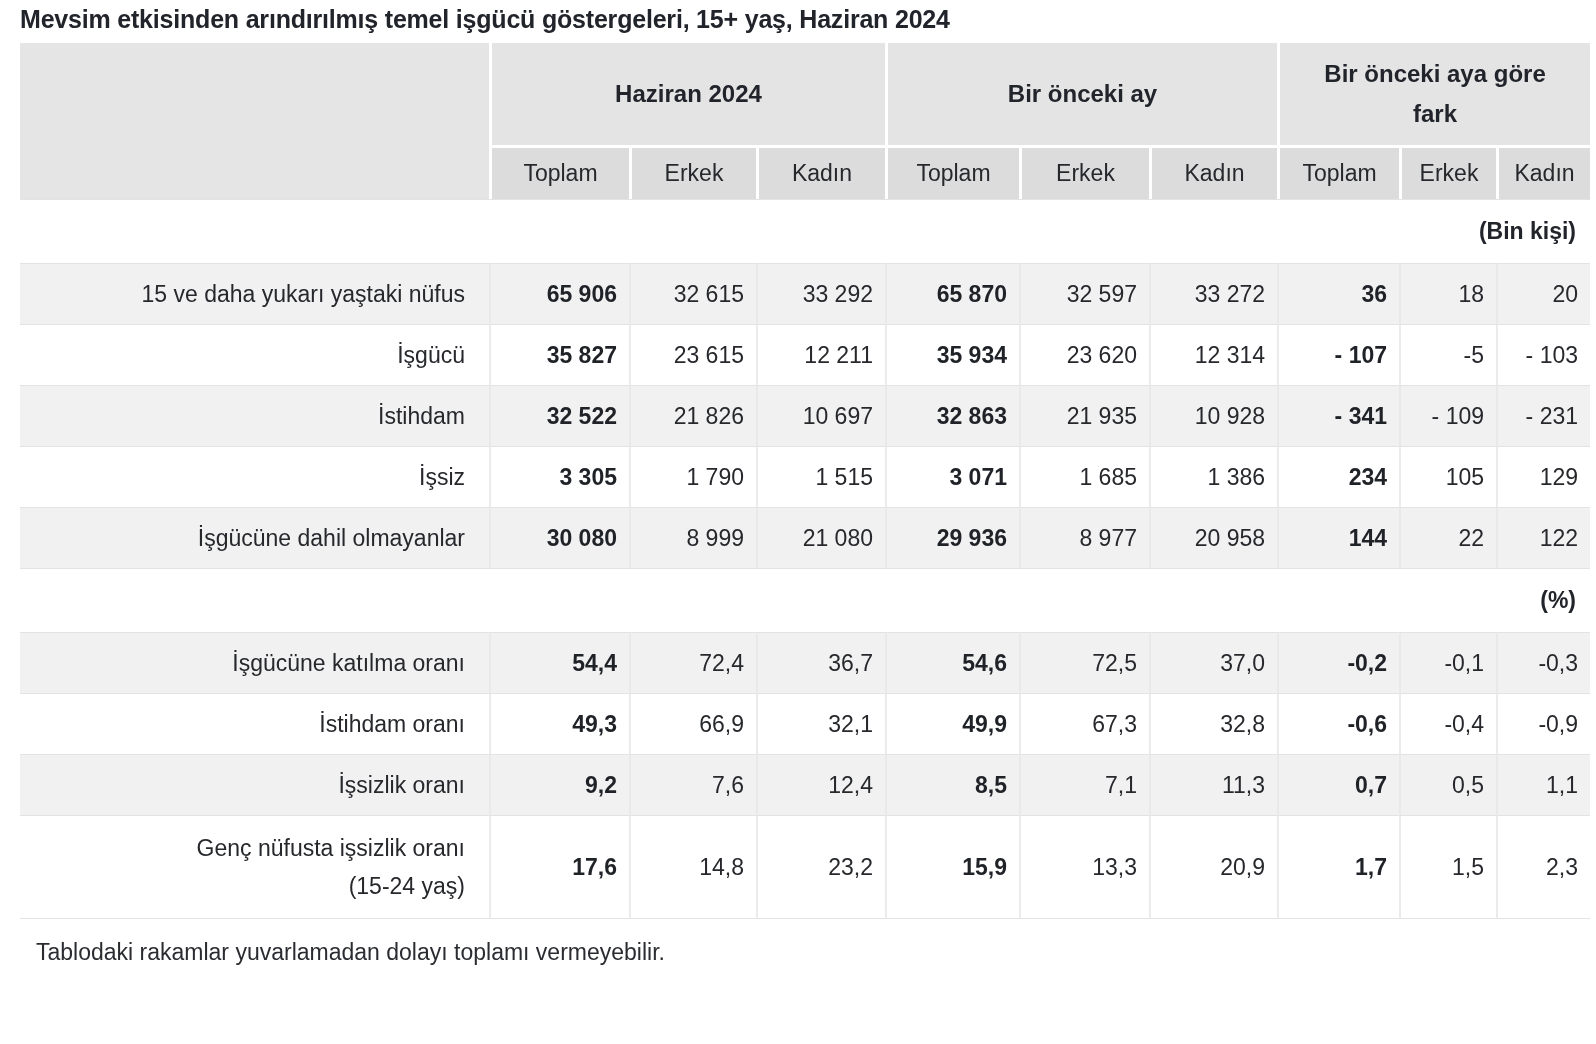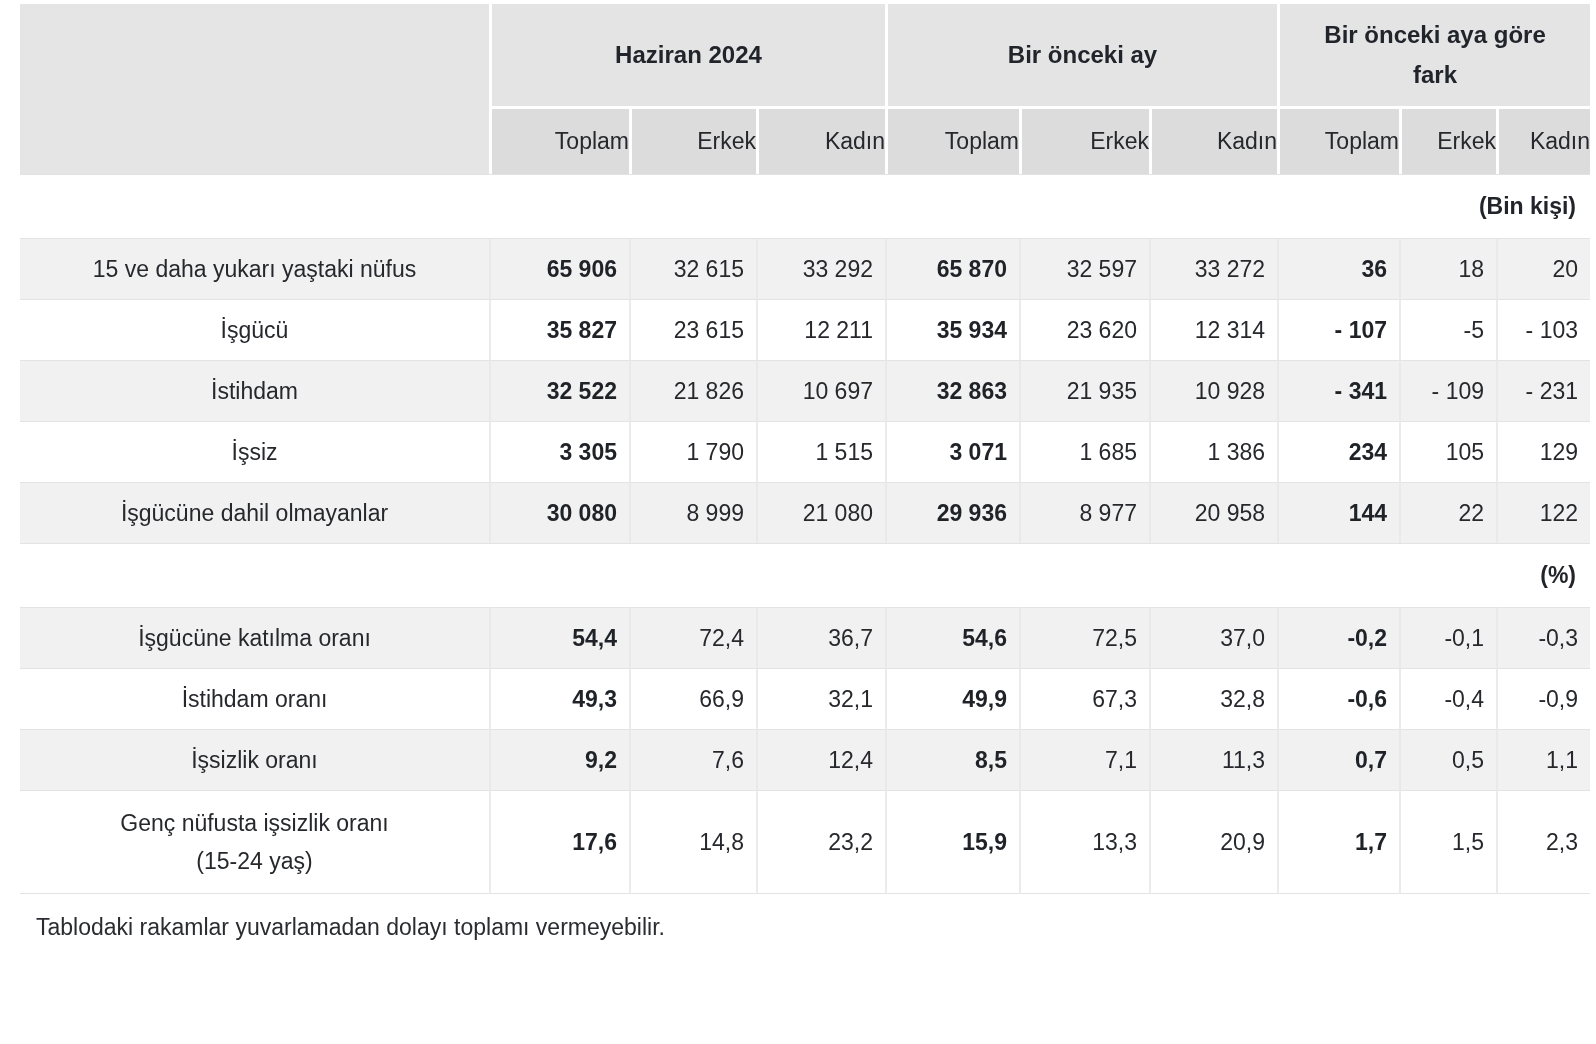--- a/index.html
+++ b/index.html
@@ -46,25 +46,25 @@
     font-size: 24px;
     font-weight: 700;
     color: #21242a;
     text-align: center;
     line-height: 40px;
     border-left: 3px solid #ffffff;
     padding: 0 24px;
   }
   tr.sub-row th {
     background: #dcdcdd;
-    height: 68px;
+    height: 54px;
     font-size: 23px;
     font-weight: 400;
     color: #26282c;
-    text-align: right;
+    text-align: center;
     border-left: 3px solid #ffffff;
     border-top: 3px solid #ffffff;
   }
   
   tr.section-row td {
     background: #ffffff;
     height: 64px;
     font-weight: 700;
     color: #21242a;
     text-align: right;
@@ -72,22 +72,22 @@
     border-top: 1px solid #e3e3e5;
   }
   tr.data-row td {
     height: 61px;
     border-top: 1px solid #e3e3e5;
   }
   tr.data-row.tall td {
     height: 104px;
   }
   tr.data-row td.label {
-    text-align: center;
-    padding: 0 14px;
+    text-align: right;
+    padding: 0 24px;
     line-height: 38px;
   }
   tr.data-row td.num {
     text-align: right;
     padding: 0 12px;
   }
   tr.data-row td + td {
     border-left: 2px solid #ebebed;
   }
   tr.data-row.shade td {
@@ -111,20 +111,21 @@
     margin: 16px;
   }
   p.footnote.first { margin-top: 19px; }
   p.footnote.second { margin-top: 24px; }
 </style>
 </head>
 <body>
 
 <div class="page">
 
+  <h1 class="title">Mevsim etkisinden arındırılmış temel işgücü göstergeleri, 15+ yaş, Haziran 2024</h1>
 
   <table class="stats">
     <colgroup>
       <col style="width:469px">
       <col style="width:140px">
         <col style="width:127px">
         <col style="width:129px">
       <col style="width:134px">
         <col style="width:130px">
         <col style="width:128px">

